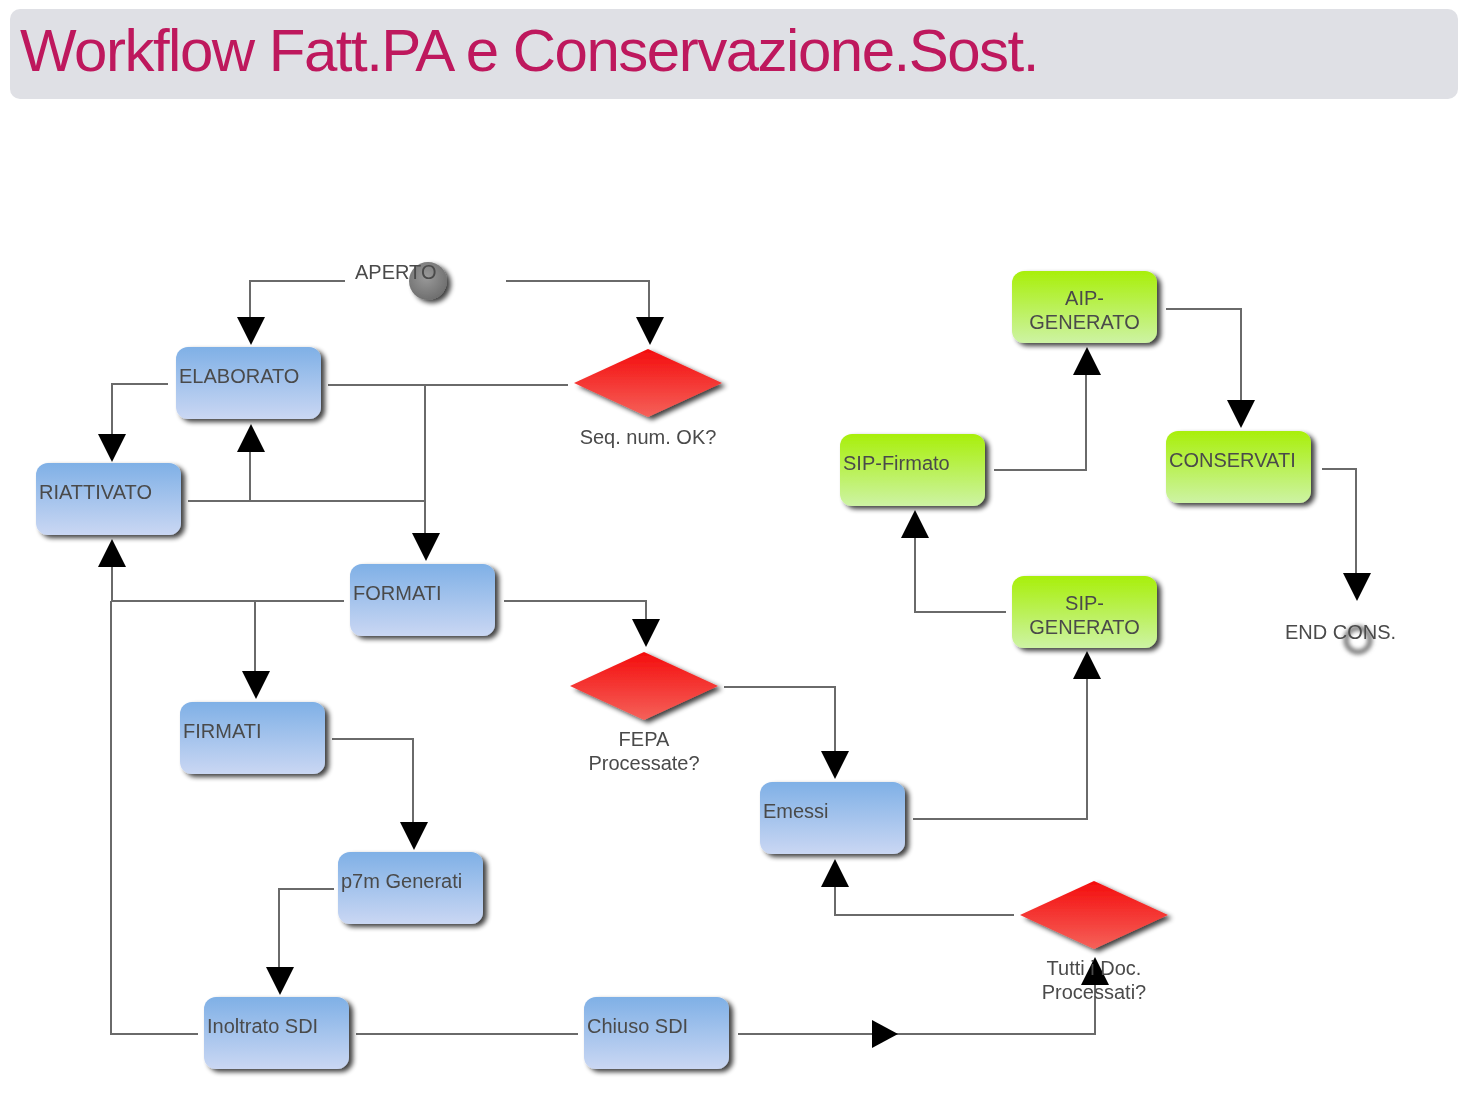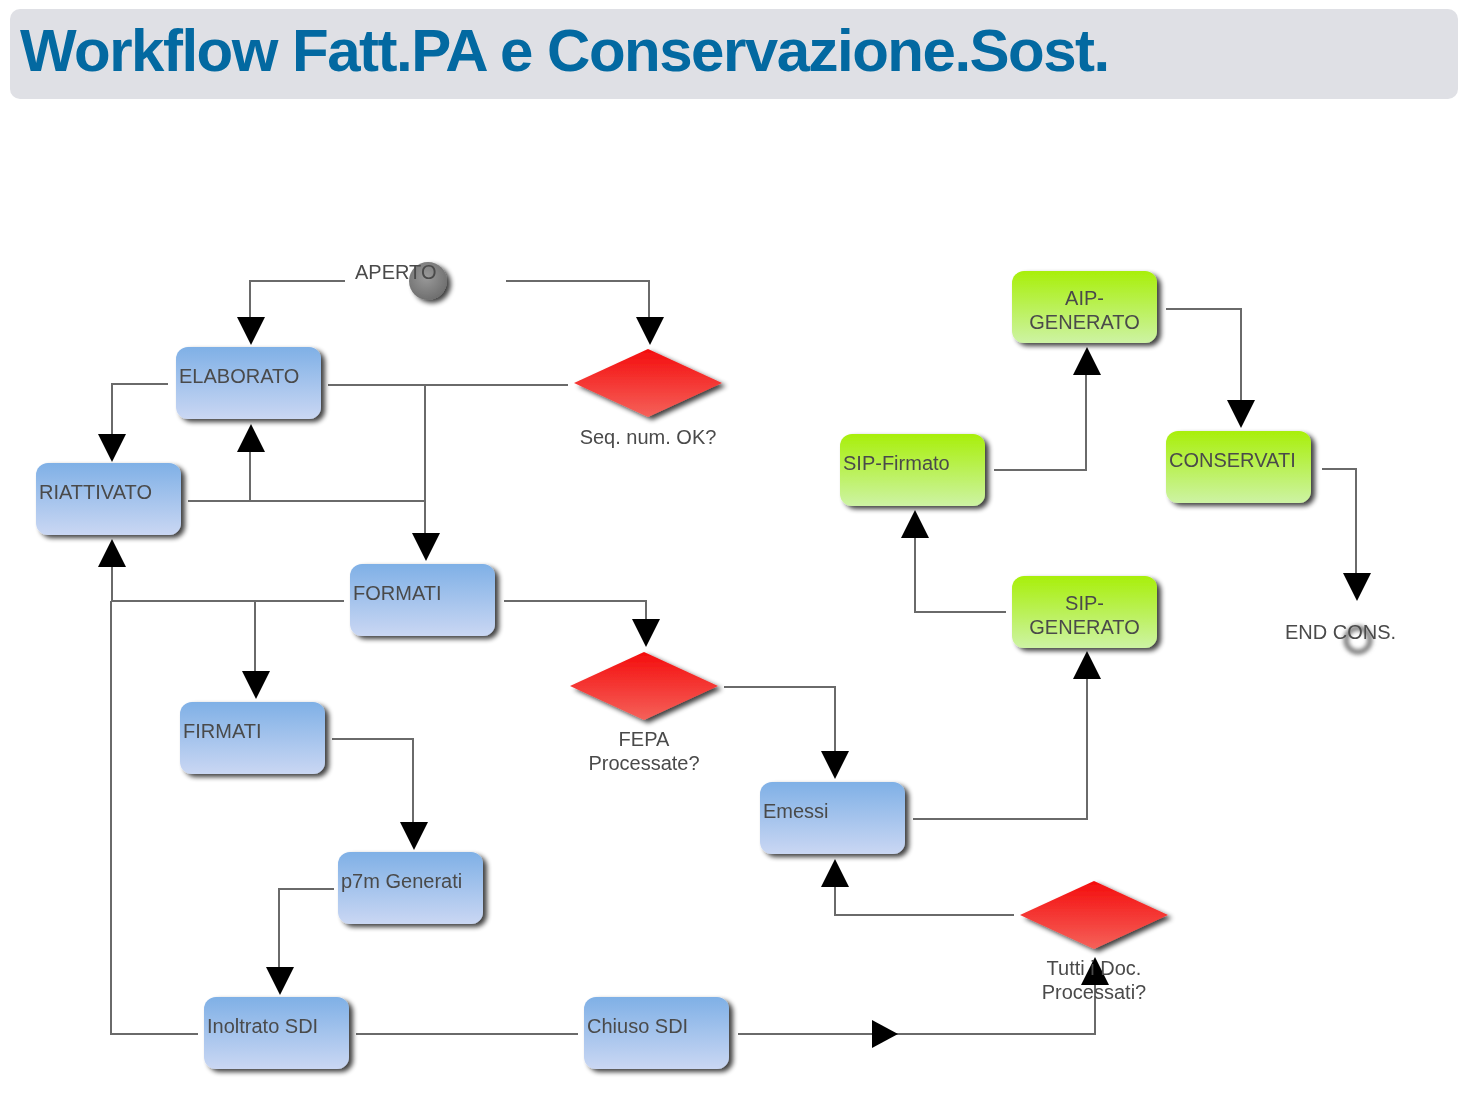--- a/index.html
+++ b/index.html
@@ -1,21 +1,21 @@
 <!DOCTYPE html>
 <html><head>
 <meta charset="utf-8">
 <style>
   html, body { margin: 0; padding: 0; background: #ffffff; }
   body { width: 1464px; height: 1094px; position: relative; overflow: hidden;
          font-family: "Liberation Sans", "DejaVu Sans", sans-serif; }
   .title-bar { position: absolute; left: 10px; top: 9px; width: 1448px; height: 90px;
                background: #dfe0e5; border-radius: 10px; }
-  .title-text { position: absolute; left: 10px; top: 12px; font-size: 60px; color: #0369a1;
-                font-weight: bold; letter-spacing: -1.5px; white-space: nowrap; line-height: 1; }
+  .title-text { position: absolute; left: 10px; top: 12px; font-size: 60px; color: #be185d;
+                font-weight: normal; letter-spacing: -1.5px; white-space: nowrap; line-height: 1; }
   svg#diagram { position: absolute; left: 0; top: 0; }
   .lbl { font-family: "Liberation Sans", "DejaVu Sans", sans-serif; font-size: 20px; fill: #4a4a4a; }
 </style>
 </head>
 <body>
 
 <div class="title-bar">
   <div class="title-text">Workflow Fatt.PA e Conservazione.Sost.</div>
 </div>
 

